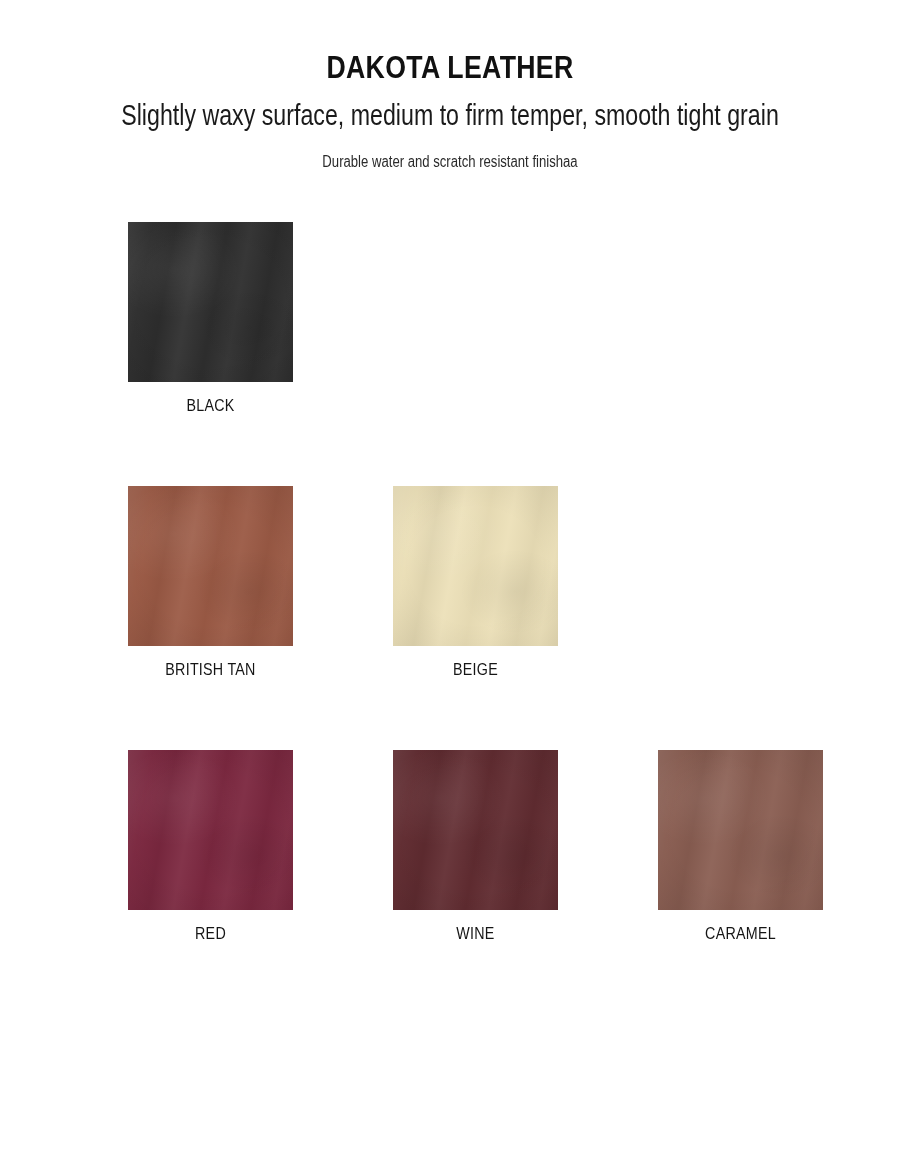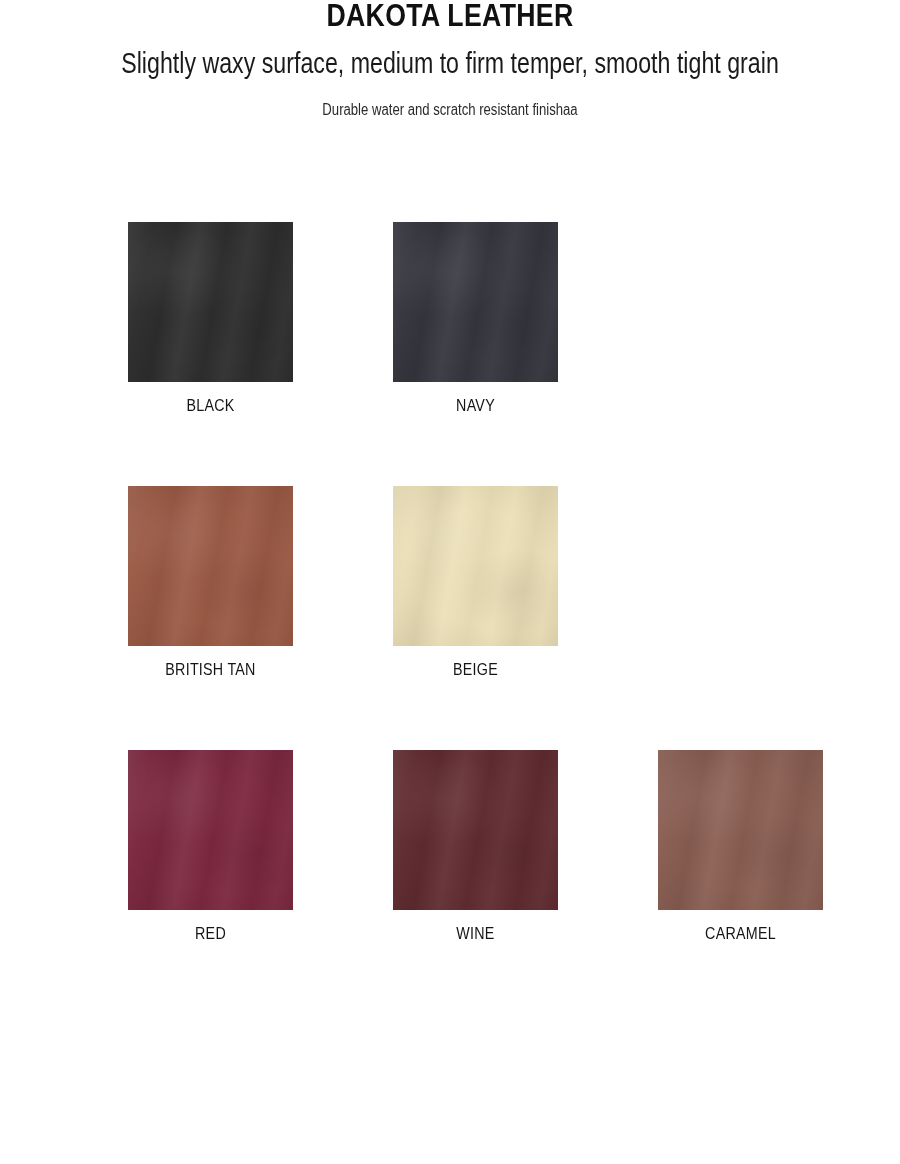--- a/index.html
+++ b/index.html
@@ -24,20 +24,21 @@
     width: 900px;
     height: 1164px;
     position: relative;
     background: #ffffff;
   }
 
   
   .header {
     width: 100%;
     text-align: center;
+    padding-top: 52px;
   }
 
   .title {
     font-family: "Liberation Sans Narrow", "Liberation Sans", "DejaVu Sans Condensed", sans-serif;
     font-weight: 700;
     font-size: 31px;
     letter-spacing: 0.4px;
     line-height: 1.05;
     color: #111111;
     margin: 0;
@@ -151,24 +152,20 @@
     <p class="tagline">Durable water and scratch resistant finishaa</p>
   </div>
 
   <div class="grid">
 
     <div class="row">
       <div class="cell">
         <div class="swatch" style="background-color: rgb(46, 46, 46);"></div>
         <div class="label">BLACK</div>
       </div>
-      <div class="cell">
-        <div class="swatch" style="background-color: rgb(53, 54, 62);"></div>
-        <div class="label">NAVY</div>
-      </div>
     </div>
 
     <div class="row">
       <div class="cell">
         <div class="swatch" style="background-color: rgb(155, 90, 69);"></div>
         <div class="label">BRITISH TAN</div>
       </div>
       <div class="cell">
         <div class="swatch" style="background-color: rgb(236, 224, 184);"></div>
         <div class="label">BEIGE</div>

